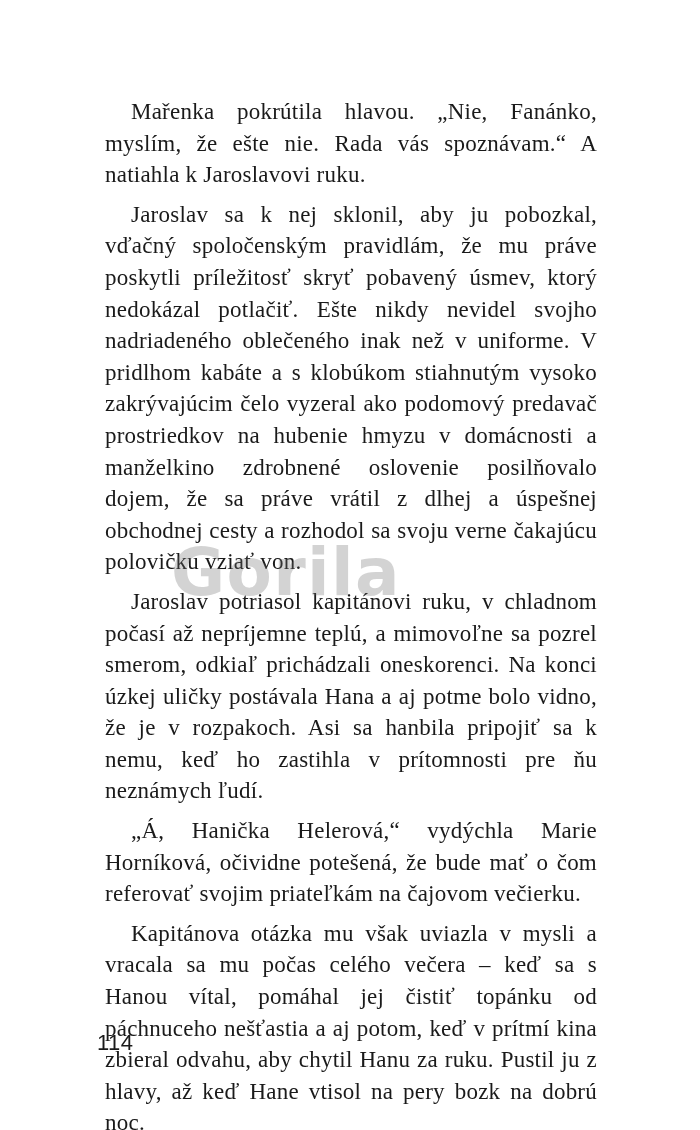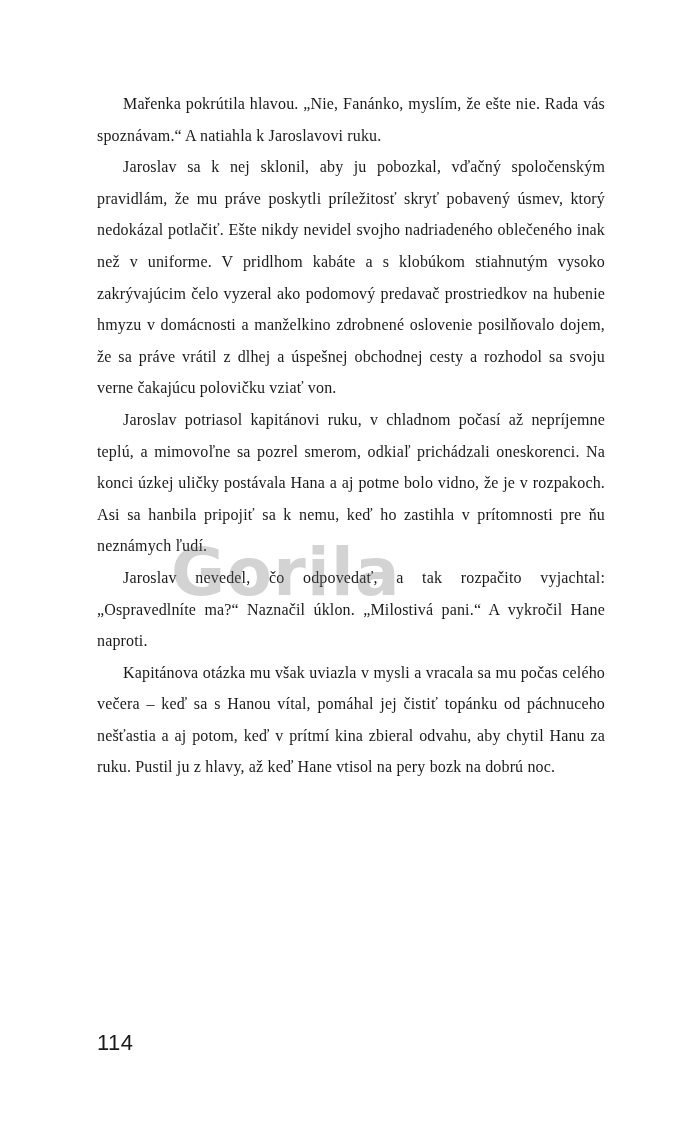--- a/index.html
+++ b/index.html
@@ -20,23 +20,23 @@
     inset: 0;
     background: #ffffff;
   }
   .text-column {
     position: absolute;
     left: 97px;
     top: 88px;
     width: 508px;
   }
   .para {
-    margin: 0;
+    margin: 8px;
     text-indent: 26px;
-    font-size: 16px;
+    font-size: 23px;
     line-height: 31.6px;
     text-align: justify;
     text-justify: inter-word;
     hyphens: manual;
     letter-spacing: 0.01em;
   }
   .watermark {
     position: absolute;
     left: 171px;
     top: 534px;
@@ -63,21 +63,21 @@
 </style>
 </head>
 <body>
 
 <div class="page">
 
   <div class="text-column">
     <p class="para">Mařenka pokrútila hlavou. „Nie, Fanánko, myslím, že ešte nie. Rada vás spoznávam.“ A natiahla k Jaroslavovi ruku.</p>
     <p class="para">Jaroslav sa k nej sklonil, aby ju pobozkal, vďačný spoločenským pravidlám, že mu práve poskytli príležitosť skryť pobavený úsmev, ktorý nedokázal potlačiť. Ešte nikdy nevidel svojho nadriadeného oblečeného inak než v uniforme. V pridlhom kabáte a s klobúkom stiahnutým vysoko zakrývajúcim čelo vyzeral ako podomový predavač prostriedkov na hubenie hmyzu v domácnosti a manželkino zdrobnené oslovenie posilňovalo dojem, že sa práve vrátil z dlhej a úspešnej obchodnej cesty a rozhodol sa svoju verne čakajúcu polovičku vziať von.</p>
     <p class="para">Jaroslav potriasol kapitánovi ruku, v chladnom počasí až nepríjemne teplú, a mimovoľne sa pozrel smerom, odkiaľ prichádzali oneskorenci. Na konci úzkej uličky postávala Hana a aj potme bolo vidno, že je v rozpakoch. Asi sa hanbila pripojiť sa k nemu, keď ho zastihla v prítomnosti pre ňu neznámych ľudí.</p>
-    <p class="para">Jaroslav nevedel, čo odpovedať, a tak rozpačito vyjachtal: „Ospravedlníte ma?“ Naznačil úklon. „Milostivá pani.“ A vykročil Hane naproti.</p>
+    <p class="para">„Á, Hanička Helerová,“ vydýchla Marie Horníková, očividne potešená, že bude mať o čom referovať svojim priateľkám na čajovom večierku.</p>
     <p class="para">Kapitánova otázka mu však uviazla v mysli a vracala sa mu počas celého večera – keď sa s Hanou vítal, pomáhal jej čistiť topánku od páchnuceho nešťastia a aj potom, keď v prítmí kina zbieral odvahu, aby chytil Hanu za ruku. Pustil ju z hlavy, až keď Hane vtisol na pery bozk na dobrú noc.</p>
 
   </div>
 
   <div class="watermark">Gorila</div>
 
   <div class="page-number">114</div>
 
 </div>
 

